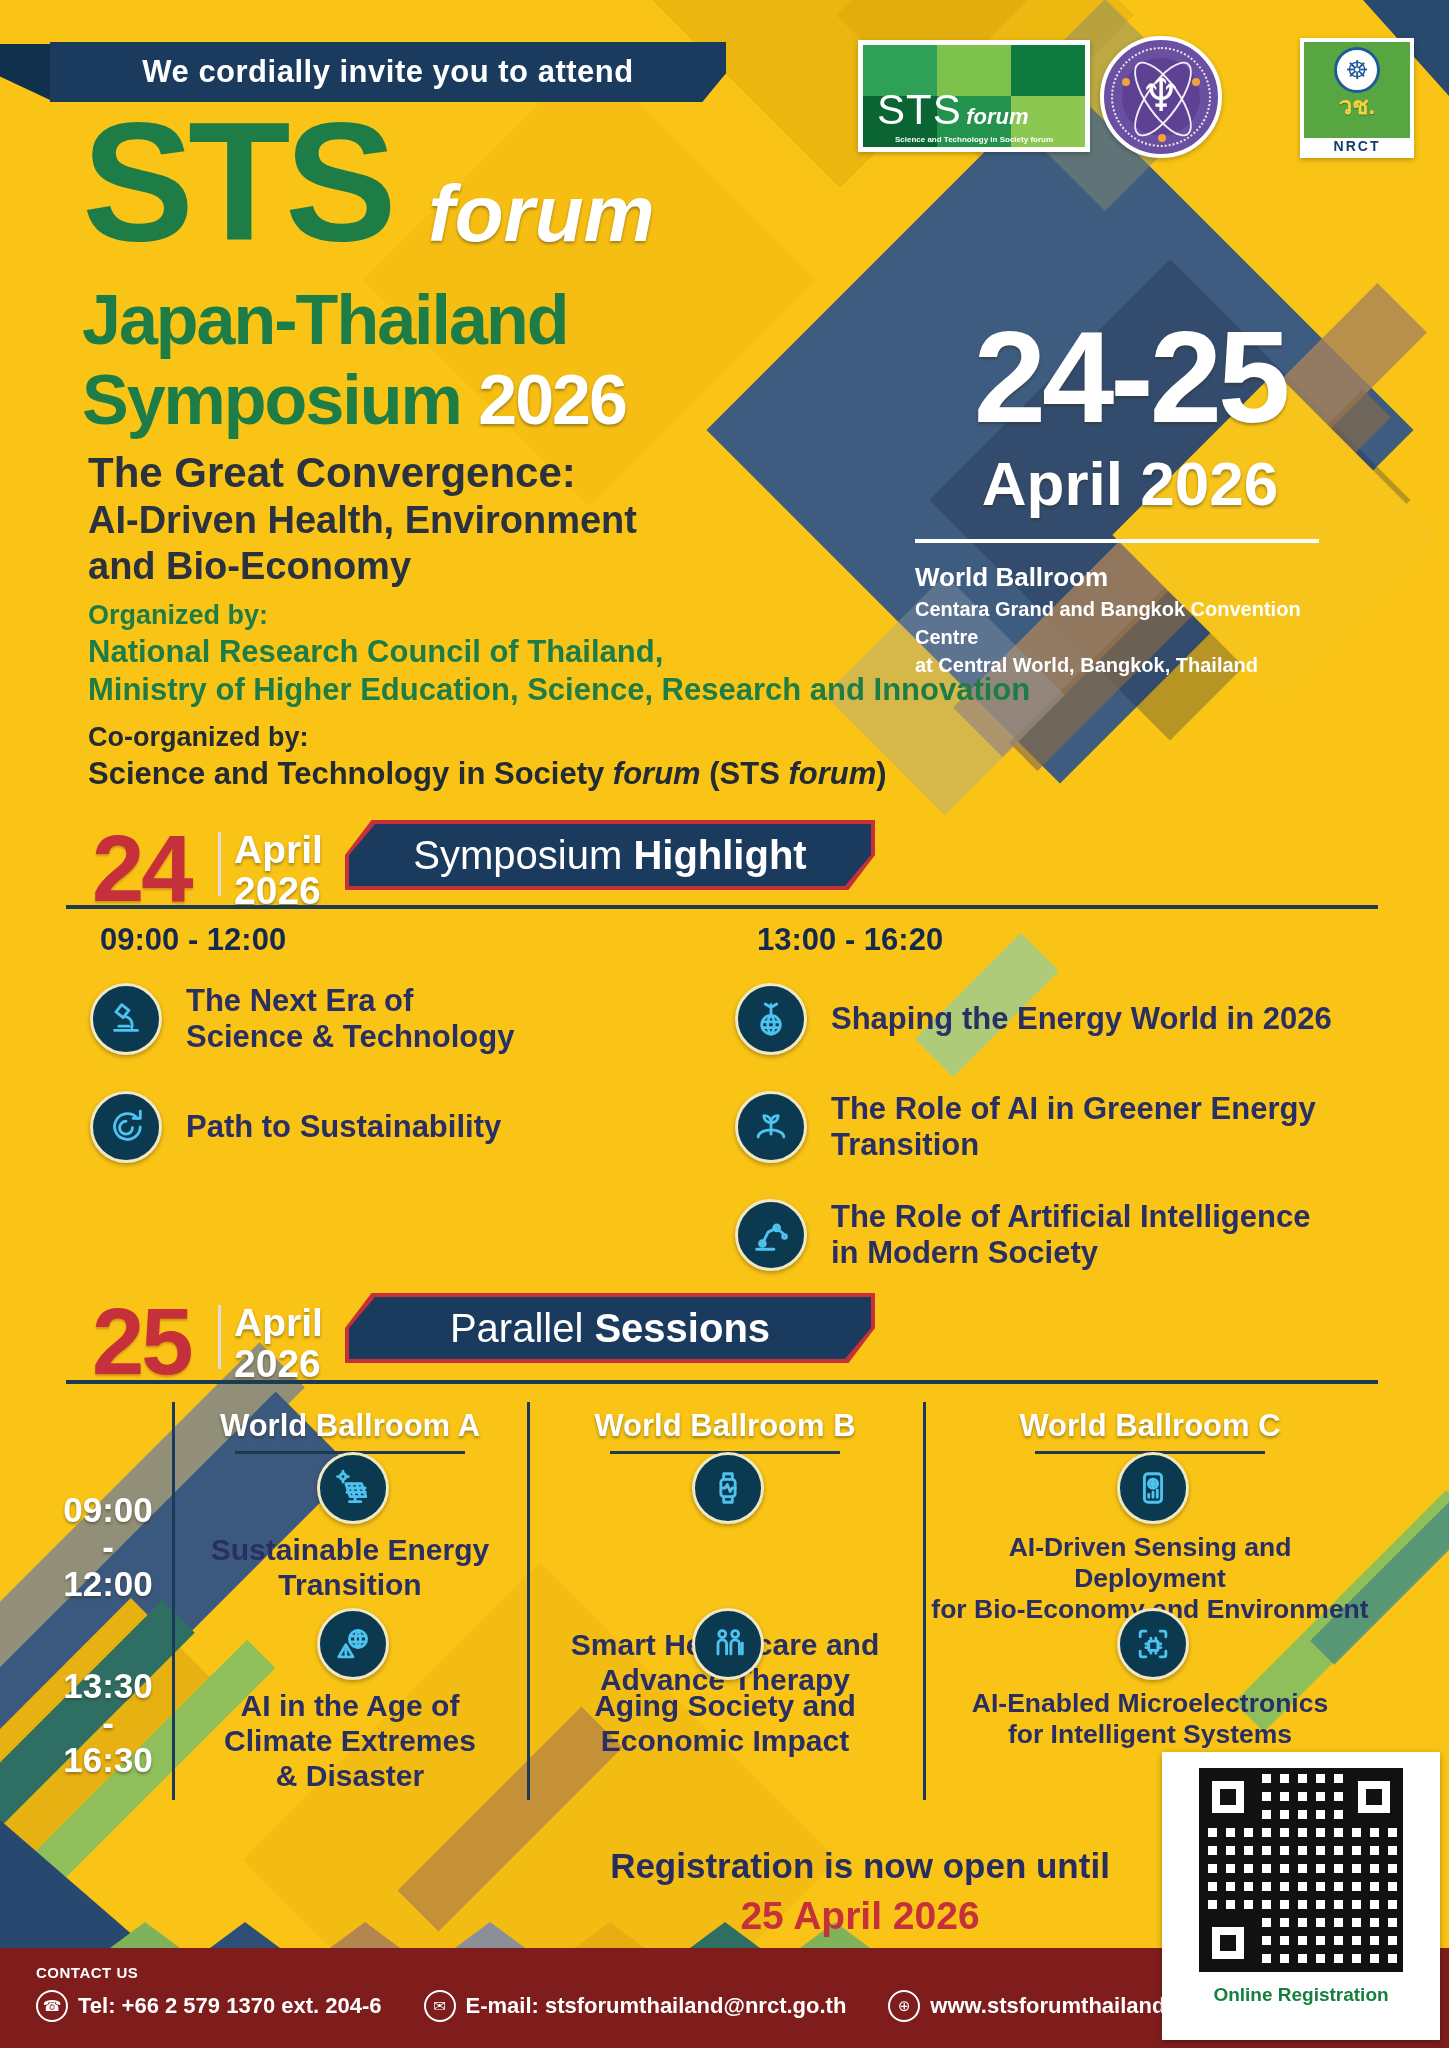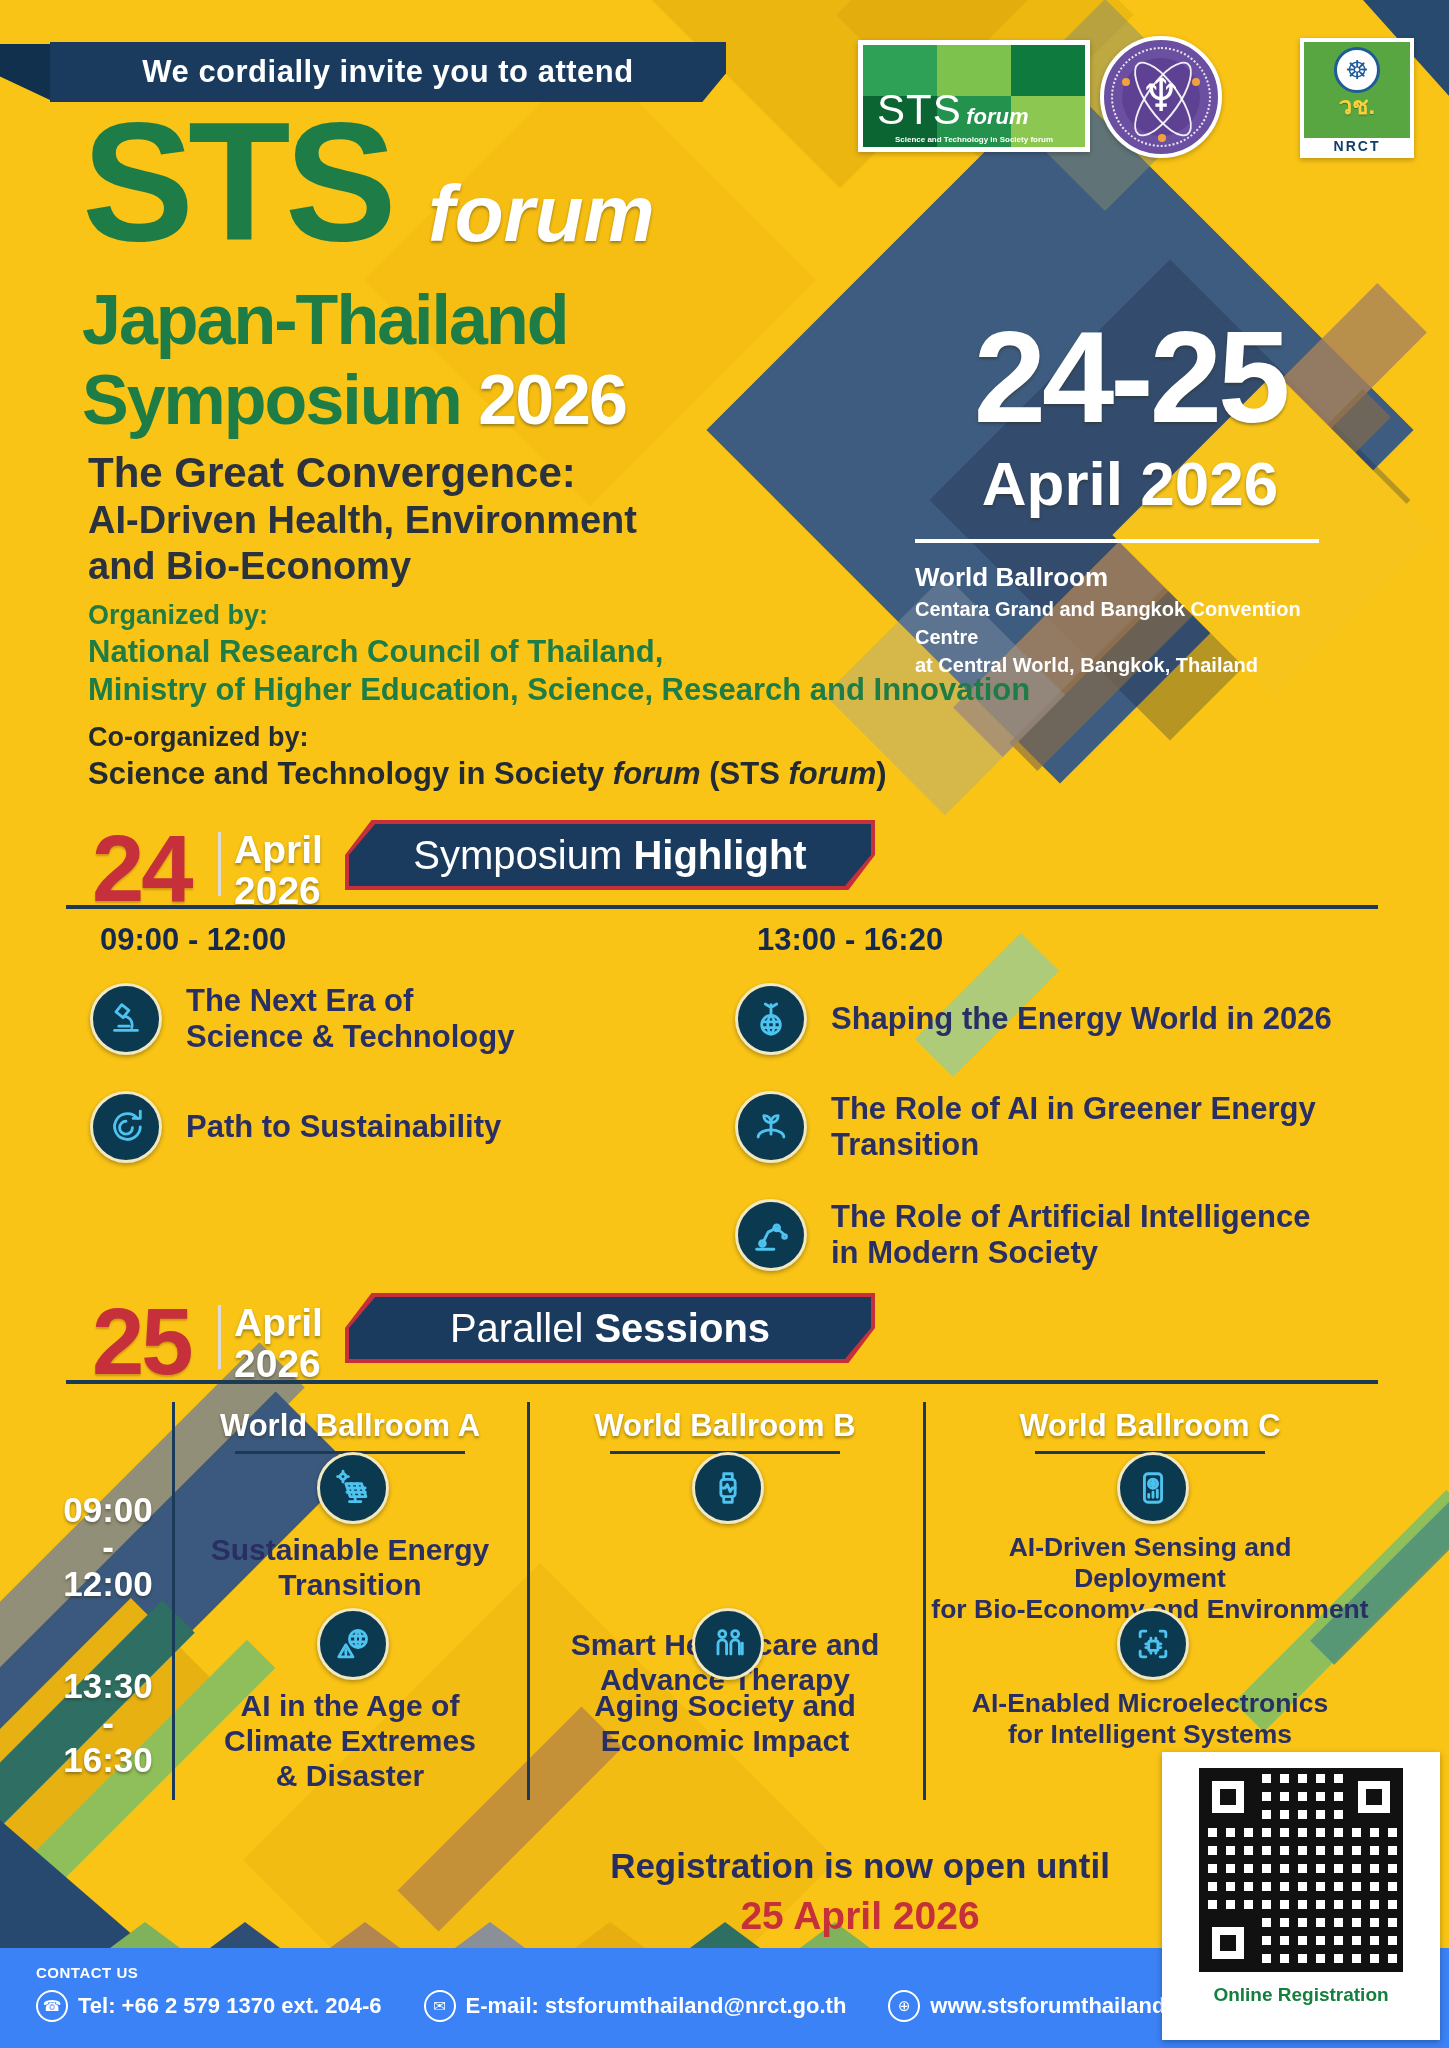--- a/index.html
+++ b/index.html
@@ -106,21 +106,21 @@
   .reg1{font-size:35px;font-weight:bold;color:#272E5F;}
   .reg2{font-size:39px;font-weight:bold;color:#C5303A;margin-top:8px;}
   .qrbox{left:1162px;top:1752px;width:278px;height:288px;background:#fff;z-index:6;
          box-shadow:0 2px 6px rgba(0,0,0,.3);text-align:center;}
   .qrpat{position:relative;width:204px;height:204px;margin:16px auto 0;
     background:repeating-linear-gradient(90deg,#111 0 9px,transparent 9px 18px),
                repeating-linear-gradient(0deg,#111 0 9px,#fff 9px 18px);}
   .finder{position:absolute;width:50px;height:50px;border:9px solid #111;background:#fff;box-sizing:border-box;}
   .finder::after{content:"";position:absolute;left:8px;top:8px;width:16px;height:16px;background:#111;}
   .qrcap{font-size:19px;font-weight:bold;color:#15803d;margin-top:12px;}
-  .footer{left:0;top:1948px;width:1449px;height:100px;background:#3b82f6;z-index:5;}
+  .footer{left:0;top:1948px;width:1449px;height:100px;background:#7f1d1d;z-index:5;}
   .f-head{position:absolute;left:36px;top:16px;color:#fff;font-size:15px;font-weight:bold;letter-spacing:.5px;}
   .f-row{position:absolute;left:36px;top:42px;display:flex;gap:42px;align-items:center;color:#fff;
          font-size:22px;font-weight:bold;}
   .f-item{display:flex;align-items:center;gap:10px;}
   .f-ic{width:28px;height:28px;min-width:28px;border:2px solid #fff;border-radius:50%;display:flex;
         align-items:center;justify-content:center;font-size:15px;font-family:"DejaVu Sans",sans-serif;font-weight:normal;}
   .tri{position:absolute;z-index:2;clip-path:polygon(50% 0,100% 100%,0 100%);width:70px;height:26px;}
 </style>
 </head>
 <body>

